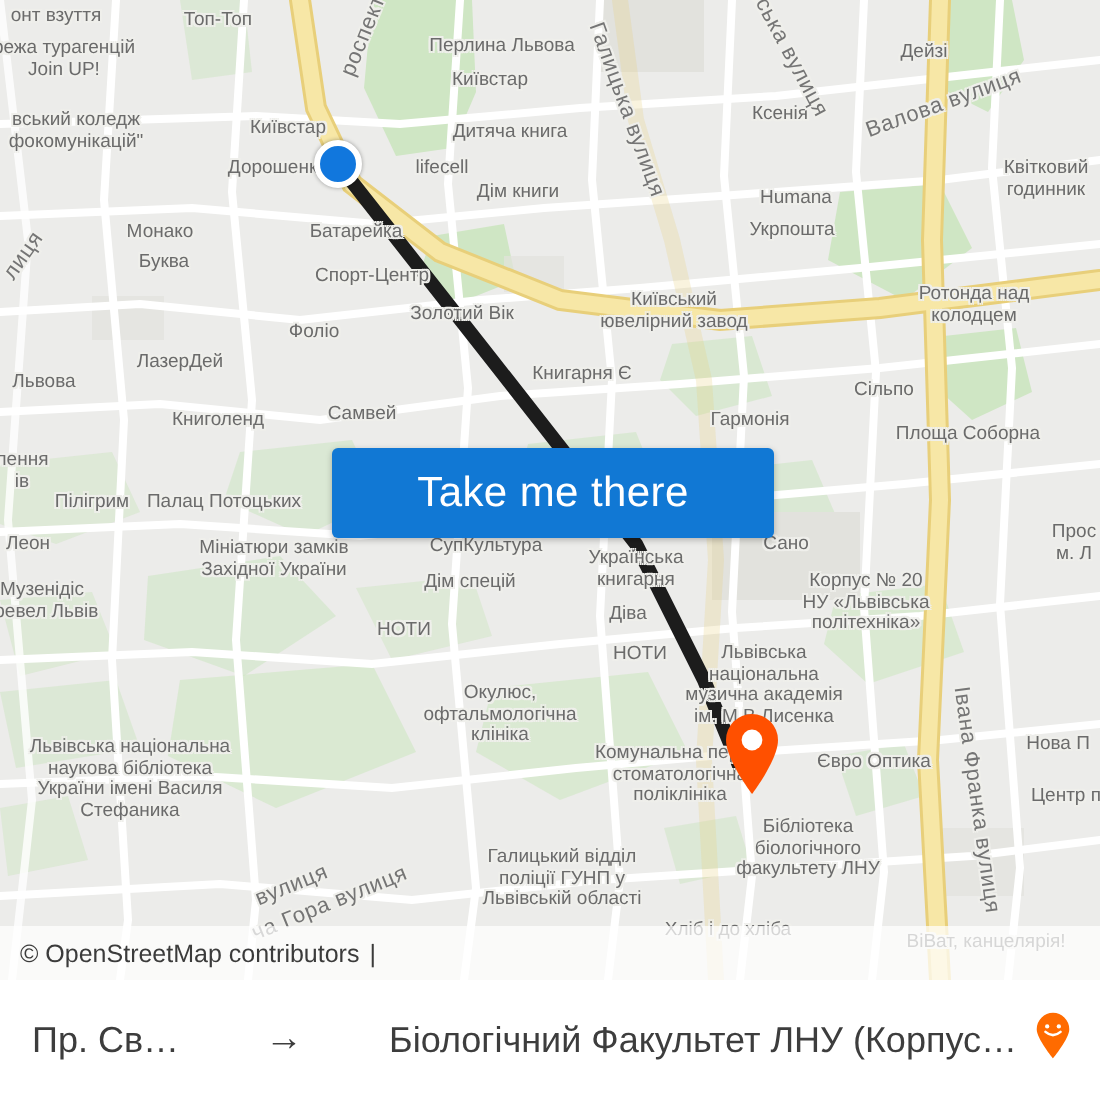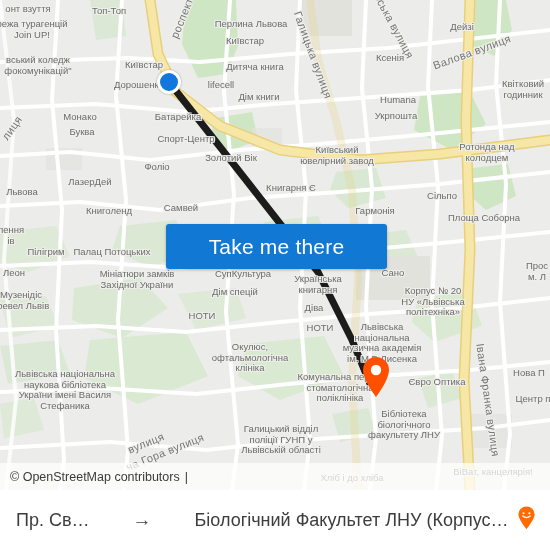--- a/index.html
+++ b/index.html
@@ -319,21 +319,21 @@
 стоматологічна
 поліклініка</div>
         <div class="lbl poi" style="left: 437px; top: 382px;">Євро Оптика</div>
         <div class="lbl poi" style="left: 533px; top: 399px;">Центр п</div>
         <div class="lbl poi" style="left: 404px; top: 425px;">Бібліотека
 біологічного
 факультету ЛНУ</div>
         <div class="lbl poi" style="left: 281px; top: 440px;">Галицький відділ
 поліції ГУНП у
 Львівській області</div>
-        <div class="lbl poi" style="left: 352px; top: 466px; margin-top: 12px;">Хліб і до хліба</div>
+        <div class="lbl poi" style="left: 364px; top: 466px;">Хліб і до хліба</div>
         <div class="lbl poi" style="left: 493px; top: 472px;">ВіВат, канцелярія!</div>
         <div class="lbl street" style="left: 182px; top: 18px; transform: translate(-50%, -50%) rotate(-68deg);">роспект</div>
         <div class="lbl street" style="left: 313px; top: 55px; transform: translate(-50%, -50%) rotate(70deg);">Галицька вулиця</div>
         <div class="lbl street" style="left: 394px; top: 26px; transform: translate(-50%, -50%) rotate(62deg);">бська вулиця</div>
         <div class="lbl street" style="left: 472px; top: 52px; transform: translate(-50%, -50%) rotate(-20deg);">Валова вулиця</div>
         <div class="lbl street" style="left: 12px; top: 128px; transform: translate(-50%, -50%) rotate(-55deg);">лиця</div>
         <div class="lbl street" style="left: 146px; top: 443px; transform: translate(-50%, -50%) rotate(-22deg);">вулиця</div>
         <div class="lbl street" style="left: 165px; top: 452px; transform: translate(-50%, -50%) rotate(-22deg);">ча Гора вулиця</div>
         <div class="lbl street" style="left: 488px; top: 400px; transform: translate(-50%, -50%) rotate(82deg);">Івана Франка вулиця</div>
       </div>

